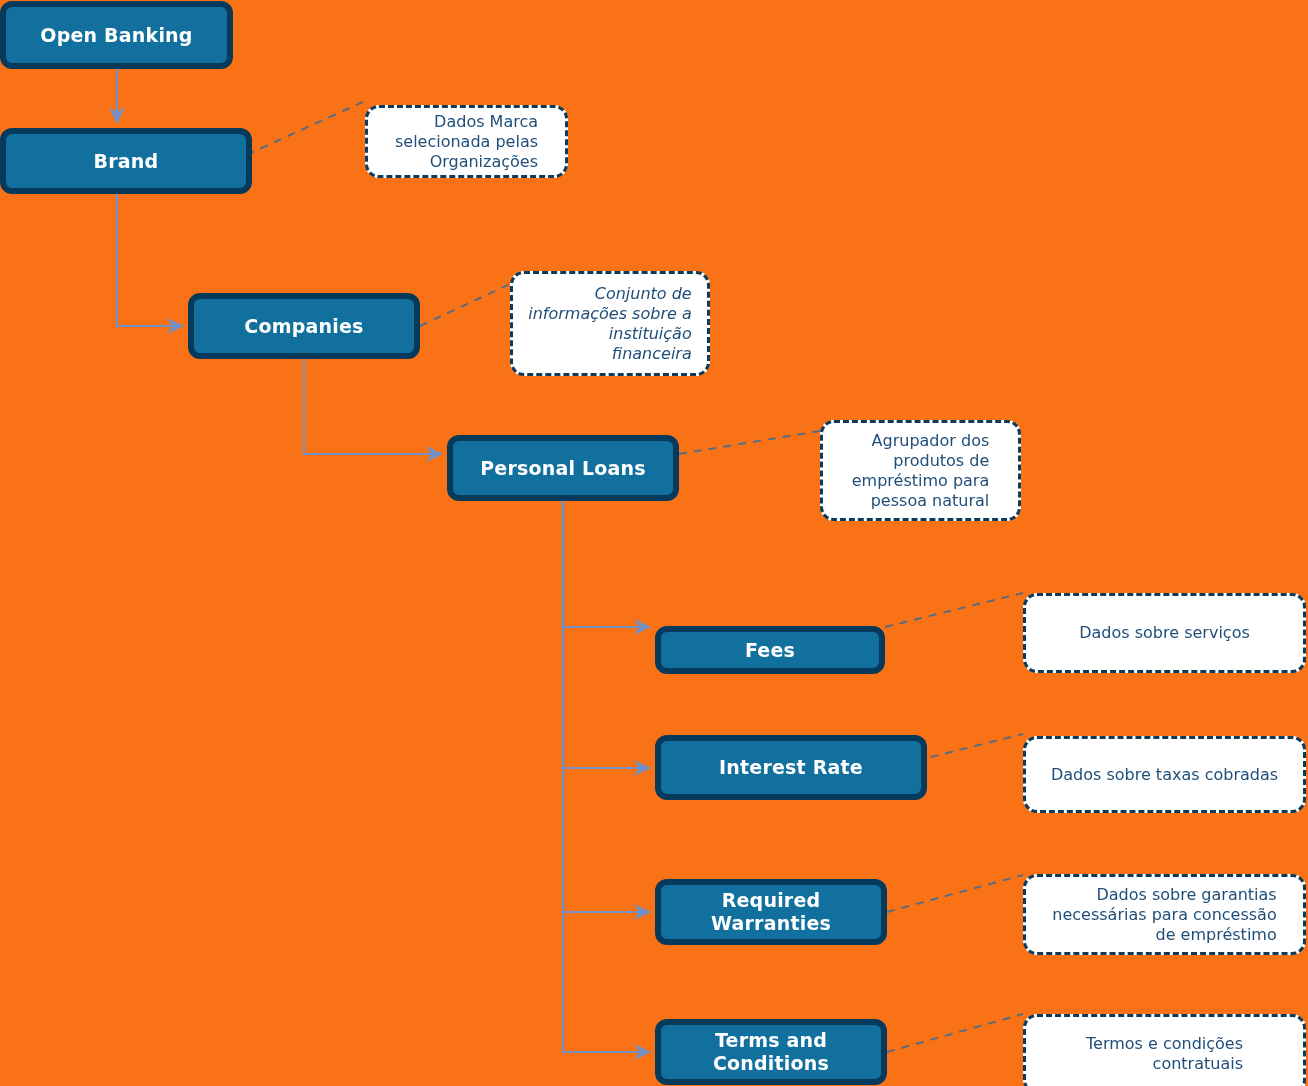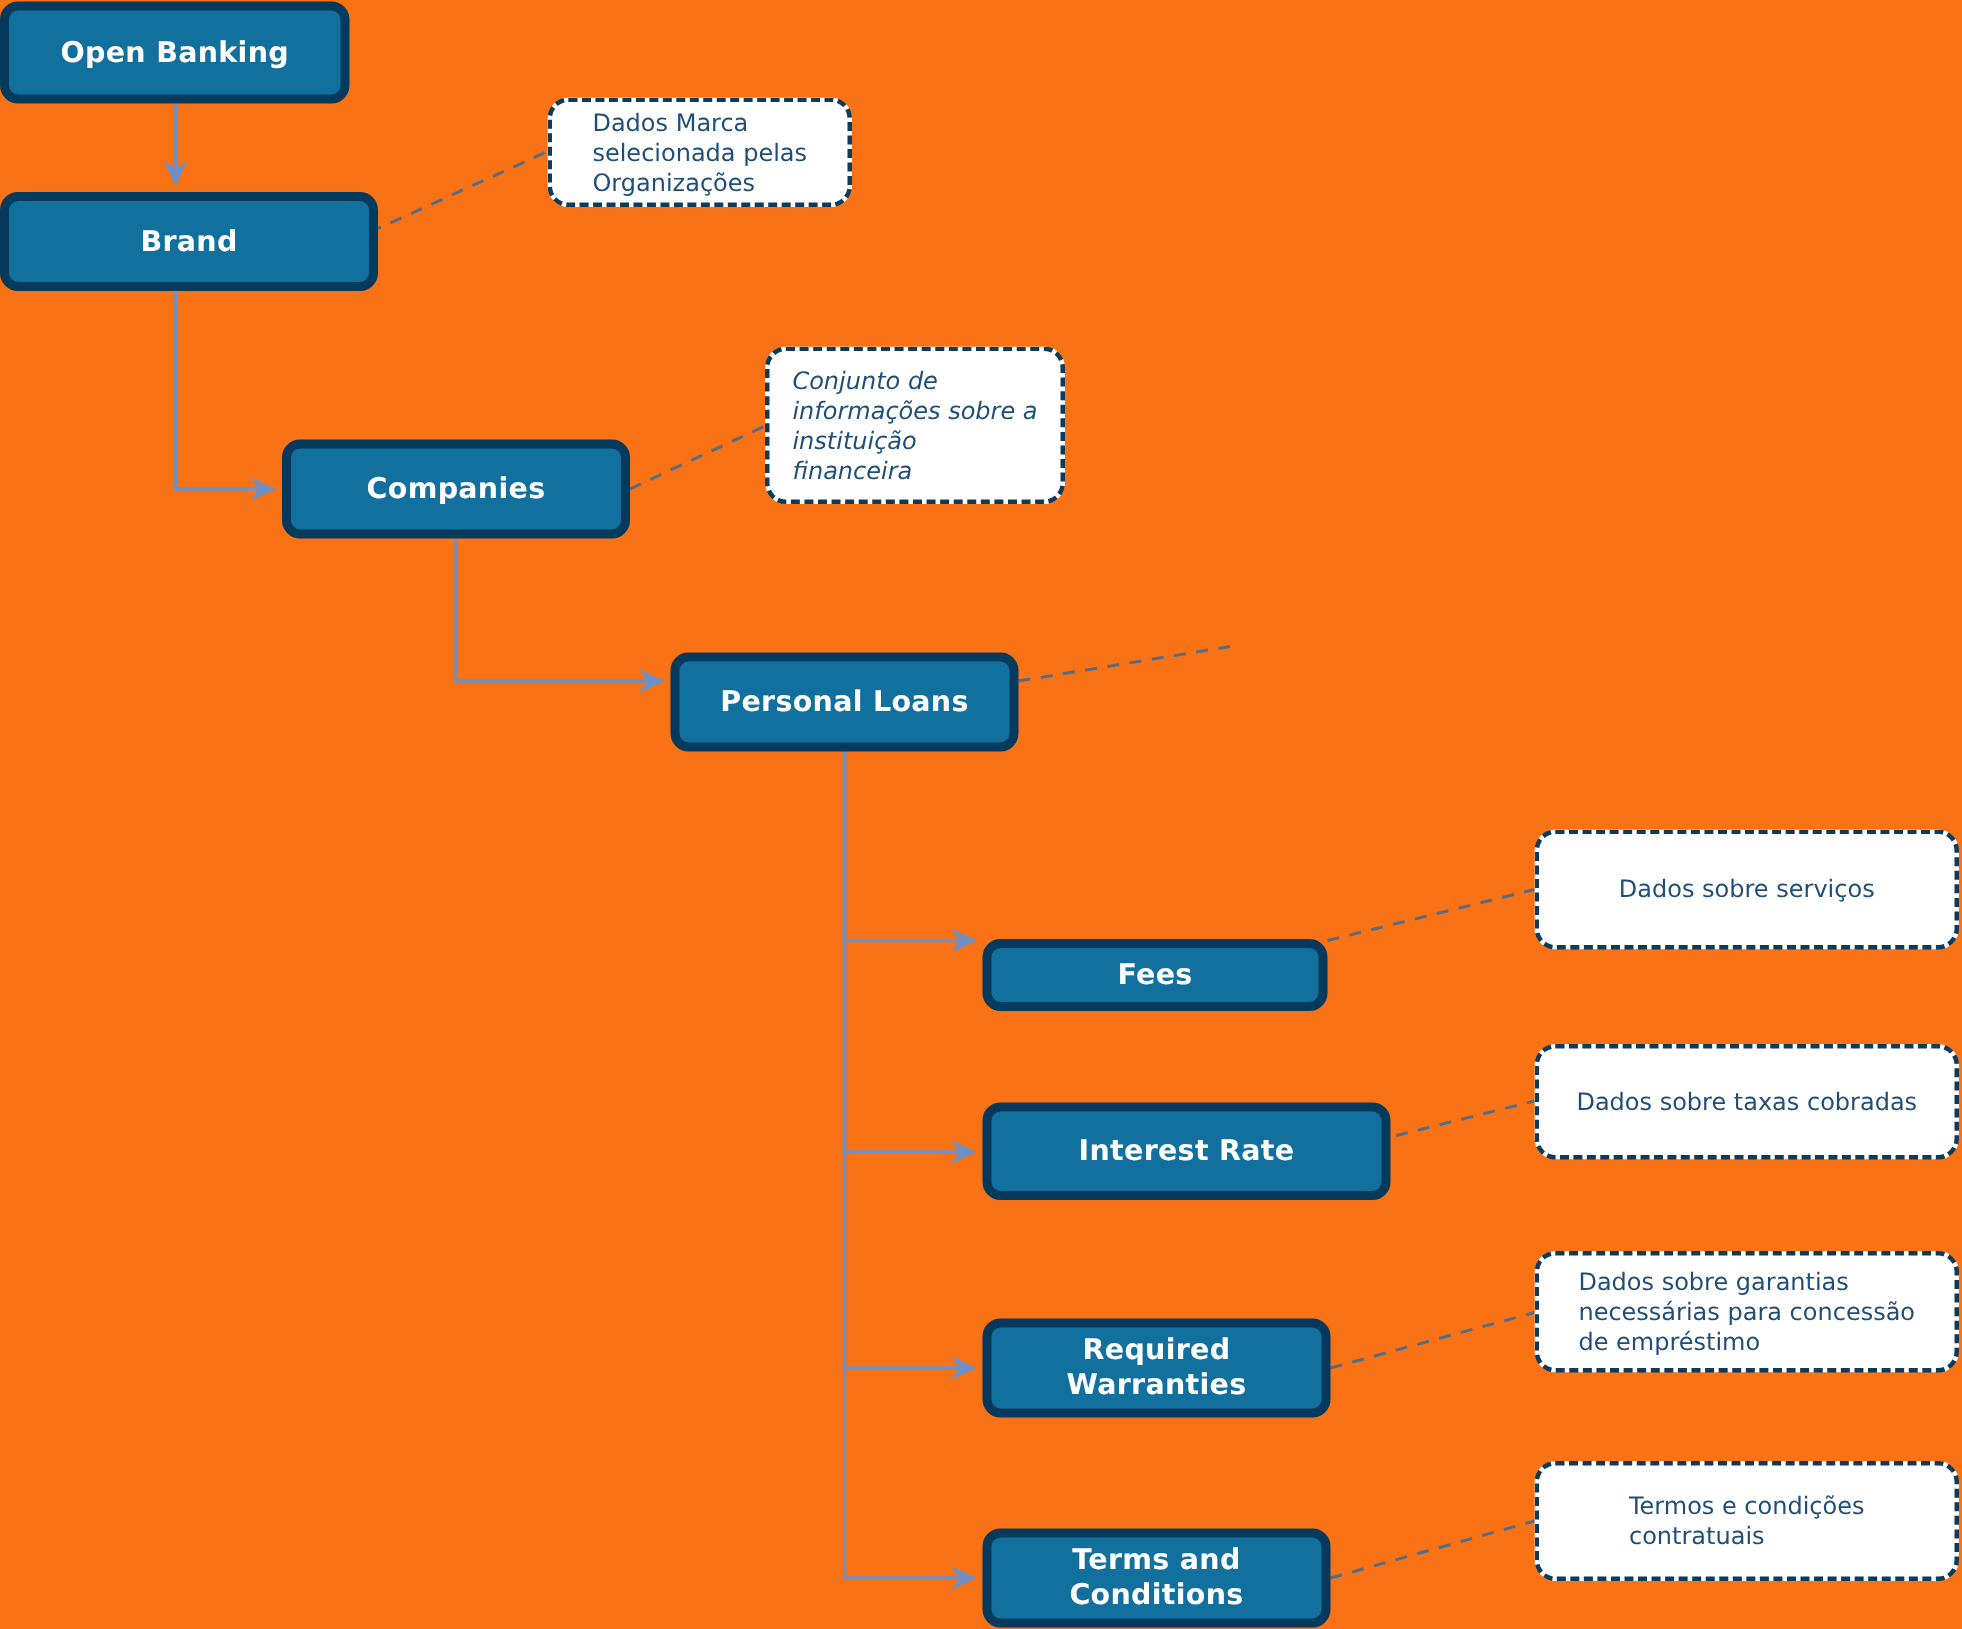--- a/index.html
+++ b/index.html
@@ -46,27 +46,28 @@
   }
   .note {
     position: absolute;
     box-sizing: border-box;
     background: #ffffff;
     border: 3px dashed #0D3B5C;
     border-radius: 14px;
     display: flex;
     align-items: center;
     justify-content: center;
-    text-align: left;
+    text-align: right;
     color: #1F4E79;
     font-size: 16px;
     font-weight: normal;
     line-height: 1.25;
     padding: 4px 10px;
     z-index: 2;
+    margin-top: 40px;
   }
   .note-text, .node-label {
     display: block;
     white-space: pre-line;
   }
 </style>
 </head>
 <body>
 
 <div id="canvas">
@@ -137,20 +138,26 @@
 Organizações</span>
   </div>
 
   <div class="note" style="left:510px;top:231px;width:200px;height:105px;font-style:italic;">
     <span class="note-text">Conjunto de
 informações sobre a
 instituição
 financeira</span>
   </div>
 
+  <div class="note" style="left:820px;top:380px;width:201px;height:101px;">
+    <span class="note-text">Agrupador dos
+produtos de
+empréstimo para
+pessoa natural</span>
+  </div>
 
   <div class="note" style="left:1023px;top:553px;width:283px;height:80px;">
     <span class="note-text">Dados sobre serviços</span>
   </div>
 
   <div class="note" style="left:1023px;top:696px;width:283px;height:77px;">
     <span class="note-text">Dados sobre taxas cobradas</span>
   </div>
 
   <div class="note" style="left:1023px;top:834px;width:283px;height:81px;">

